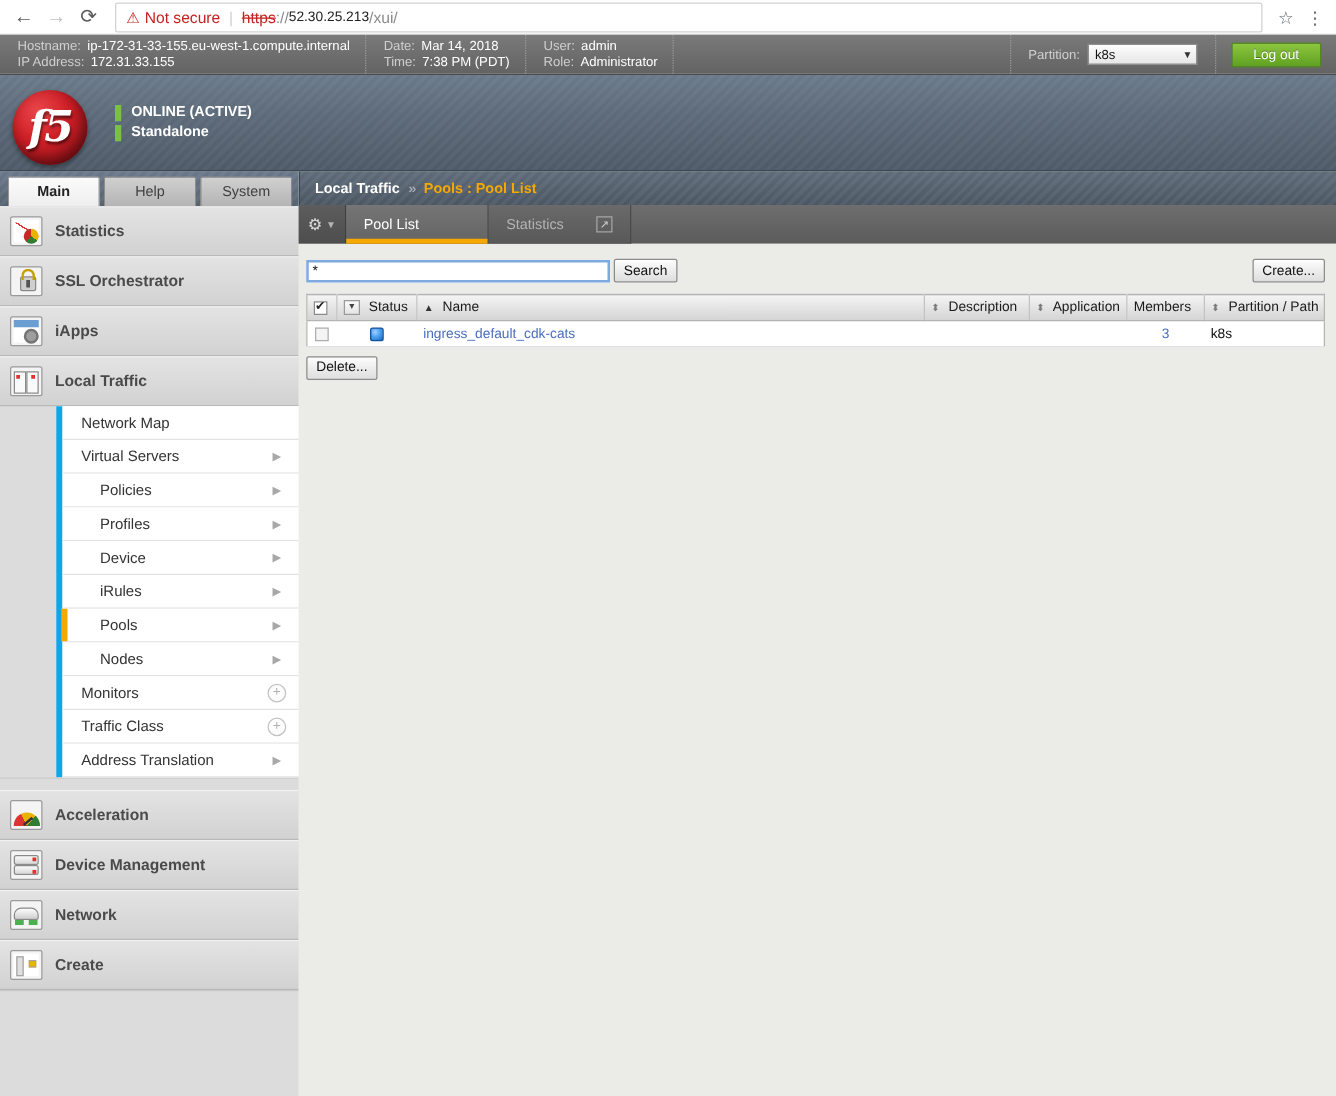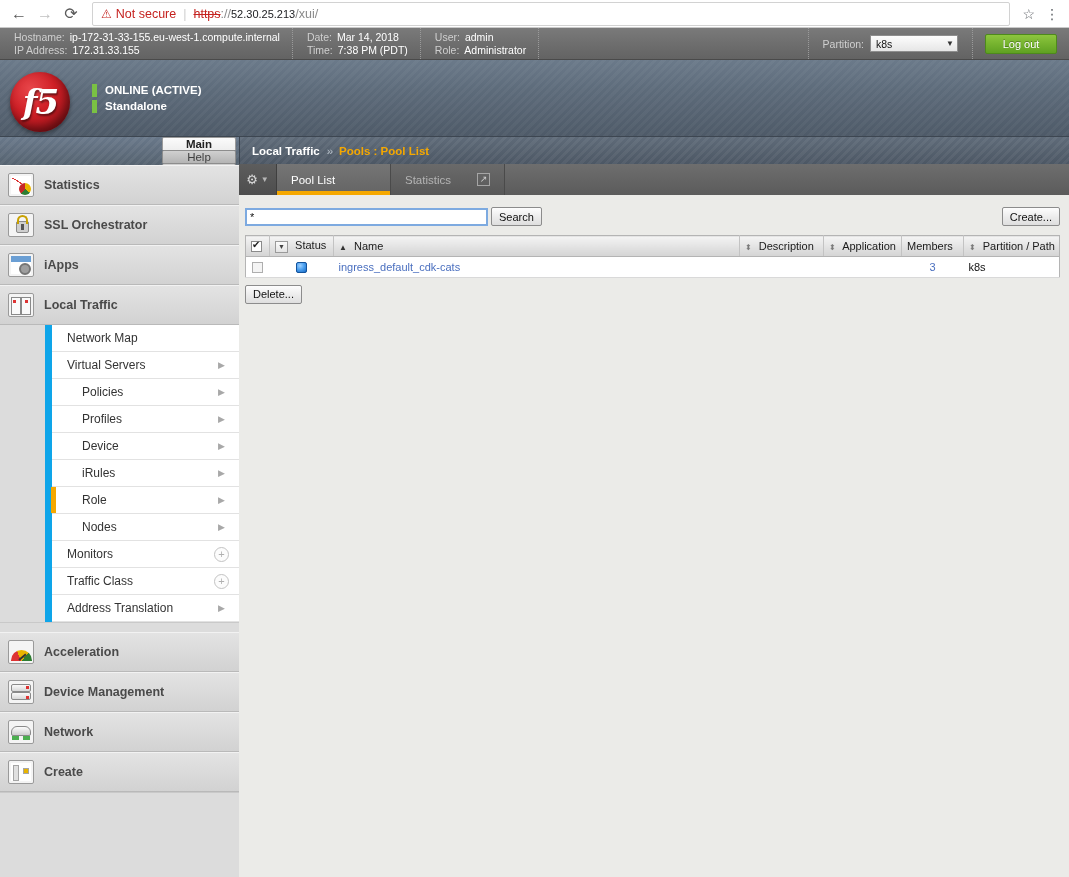--- a/index.html
+++ b/index.html
@@ -133,21 +133,20 @@
   #body-wrap { display: flex; height: 740px; }
 
   
   #left-col { width: 239px; background: #dcdcdc; display: flex; flex-direction: column; }
   #nav-tabs {
     height: 28px; display: flex; align-items: flex-end;
     background:
       repeating-linear-gradient(135deg, rgba(255,255,255,.05) 0 3px, rgba(0,0,0,0) 3px 6px),
       linear-gradient(to bottom, #69788a, #55626f);
     padding-left: 6px;
-    flex-direction: column;
   }
   .nav-tab {
     height: 24px; min-width: 74px;
     display: flex; align-items: center; justify-content: center;
     font-size: 11.5px; color: #3f3f3f;
     background: linear-gradient(to bottom, #d0d0d0, #b4b4b4);
     border: 1px solid #8d8d8d; border-bottom: none;
     margin-right: 3px;
     border-radius: 2px 2px 0 0;
   }
@@ -217,21 +216,21 @@
      border-radius: 6px 6px 2px 2px; }
   .ic-net .i2 { left:3px; bottom:3px; width:7px; height:4px; background:#4caf50; }
   .ic-net .i3 { right:3px; bottom:3px; width:7px; height:4px; background:#4caf50; }
 
   .ic-sys .i1 { left:2px; top:2px; right:2px; bottom:2px; background:#fff; }
   .ic-sys .i2 { left:4px; top:4px; width:6px; height:16px; background:#e0e0e0; border:1px solid #a5a5a5; }
   .ic-sys .i3 { right:4px; top:7px; width:6px; height:6px; background:#e8b400; border:1px solid #a5a5a5; }
 
   #submenu {
     margin-left: 45px;
-    border-left: 7px solid #0ea5e9;
+    border-left: 5px solid #0ea5e9;
     background: #ffffff;
   }
   .sub-item {
     height: 27px;
     display: flex; align-items: center;
     border-bottom: 1px solid #e2e2e2;
     font-size: 12px; color: #333;
     padding-left: 15px;
     position: relative;
     background: #fff;
@@ -541,21 +540,21 @@
         </div>
         <div class="sub-item indent">
           <span>Device</span>
           <span class="sub-arrow">▶</span>
         </div>
         <div class="sub-item indent">
           <span>iRules</span>
           <span class="sub-arrow">▶</span>
         </div>
         <div class="sub-item indent selected">
-          <span>Role</span>
+          <span>Pools</span>
           <span class="sub-arrow">▶</span>
         </div>
         <div class="sub-item indent">
           <span>Nodes</span>
           <span class="sub-arrow">▶</span>
         </div>
         <div class="sub-item">
           <span>Monitors</span>
           <span class="sub-plus">+</span>
         </div>

